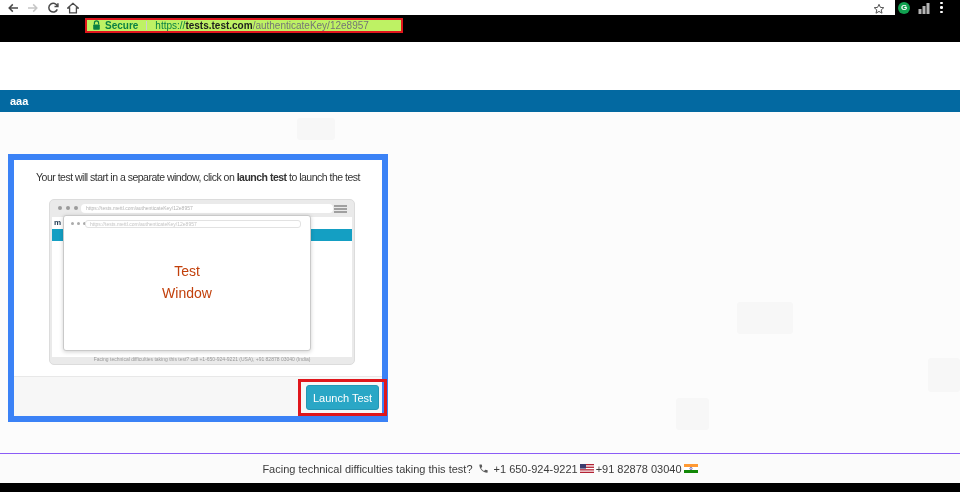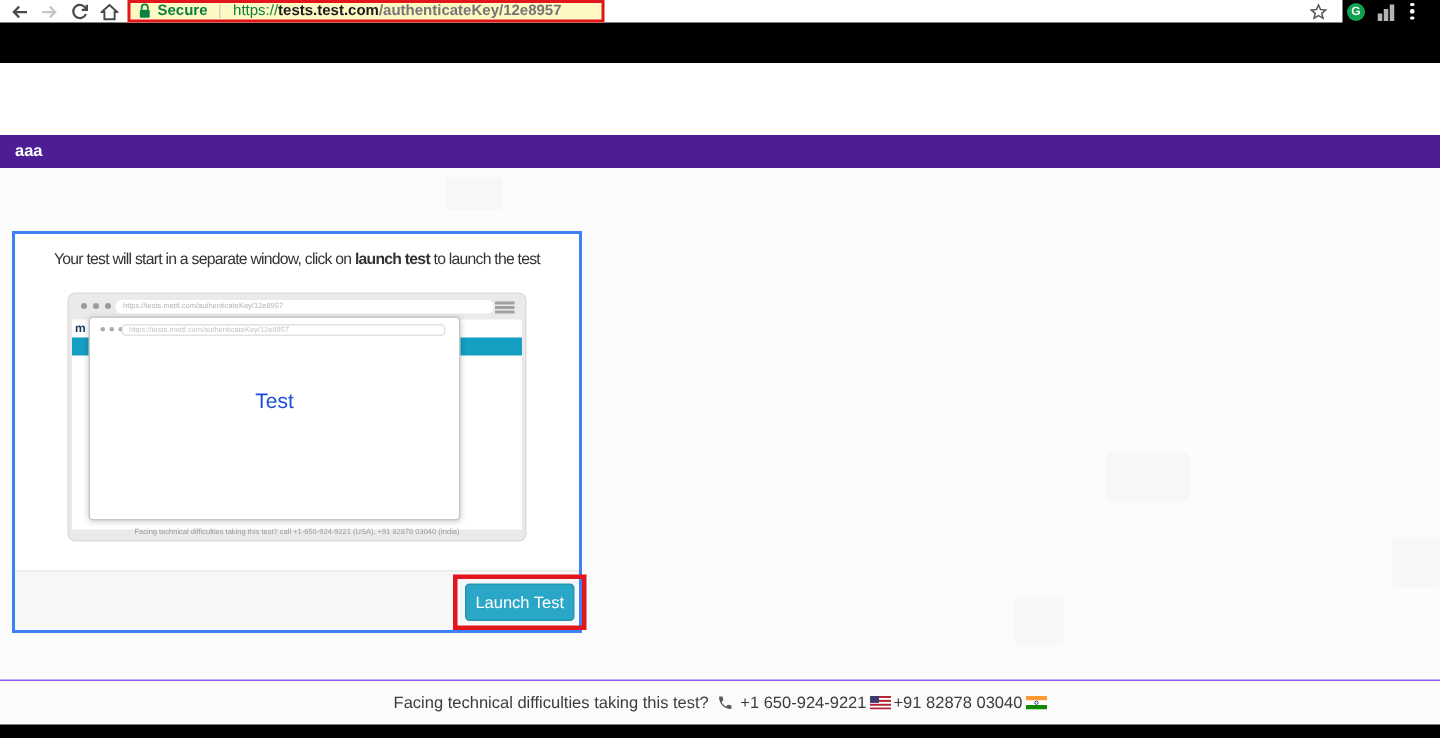--- a/index.html
+++ b/index.html
@@ -3,66 +3,66 @@
 <meta charset="utf-8">
 <style>
   * { margin:0; padding:0; box-sizing:border-box; }
   body { font-family:"Liberation Sans","DejaVu Sans",sans-serif; background:#fff; }
   .stage { position:relative; width:960px; height:492px; overflow:hidden; background:#fcfcfc; }
 
   
   .chrome-top { position:absolute; left:0; top:0; width:960px; height:42px; background:#000; }
   .toolbar-white { position:absolute; left:0; top:0; width:895px; height:15px; background:#fff; display:flex; align-items:center; }
   .nav-btn { width:14px; height:13px; margin-left:6px; display:flex; align-items:center; justify-content:center; cursor:pointer; }
-  .addr-box { position:absolute; left:85px; top:0; width:318px; height:15px; border:2px solid #e0161c; background:#fef9c3; display:flex; align-items:center;text-align:center; }
+  .addr-box { position:absolute; left:85px; top:18px; width:318px; height:15px; border:2px solid #e0161c; background:#bef264; display:flex; align-items:center;text-align:center; }
   .padlock { margin-left:5px; display:flex; }
   .secure-label { color:#0b8043; font-size:10px; font-weight:600; margin-left:4px; }
   .addr-divider { width:1px; height:9px; background:#cfcfcf; margin:0 8px; }
   .url { font-size:10px; white-space:nowrap; overflow:hidden; }
   .url .proto { color:#0b8043; }
   .url .domain { color:#1d1d1d; font-weight:600; }
-  .url .path { color:#757575;font-weight:bold; }
+  .url .path { color:#757575; }
   .star-btn { position:absolute; left:873px; top:1px; cursor:pointer; }
   .ext-area { position:absolute; left:898px; top:1px; height:13px; display:flex; align-items:center; gap:8px; }
   .gram-circle { width:12px; height:12px; border-radius:50%; background:#11a150; color:#fff; font-size:8px; font-weight:700; text-align:center; line-height:12px; cursor:pointer; }
   .menu-dots { display:flex; flex-direction:column; gap:2px; cursor:pointer; padding:1px 2px; }
   .menu-dots i { width:2.5px; height:2.5px; border-radius:50%; background:#fff; }
 
   
   .site-header { position:absolute; left:0; top:42px; width:960px; height:48px; background:#fff; }
   .logo { position:absolute; left:13px; top:50px; }
   .logo-text { font-size:21px; font-weight:700; color:#1d3851; letter-spacing:-1px; line-height:30px; }
   .logo-arrow { position:absolute; left:21px; top:2px; }
 
   
-  .teal-bar { position:absolute; left:0; top:90px; width:960px; height:22px; background:#4c1d95; color:#fff; font-size:11px; font-weight:600; line-height:22px; padding-left:10px; }
+  .teal-bar { position:absolute; left:0; top:90px; width:960px; height:22px; background:#0369a1; color:#fff; font-size:11px; font-weight:600; line-height:22px; padding-left:10px; }
 
   
   .content { position:absolute; left:0; top:112px; width:960px; height:341px; background:#fcfcfc; }
   .ghost { position:absolute; background:#f7f7f7; border-radius:3px; }
 
-  .card { position:absolute; left:8px; top:42px; width:380px; height:268px; background:#fff; border:2px solid #3b82f6; overflow:visible; }
+  .card { position:absolute; left:8px; top:42px; width:380px; height:268px; background:#fff; border:6px solid #3b82f6; overflow:visible; }
   .instruction { position:absolute; left:0; top:11px; width:100%; text-align:center; font-size:10.5px; letter-spacing:-0.5px; color:#333; white-space:nowrap; }
   .instruction b { font-weight:700; }
 
   
   .mock { position:absolute; left:35px; top:39px; width:306px; height:166px; background:#eaeaea; border:1px solid #dcdcdc; border-radius:5px; }
   .m-dots { position:absolute; left:8px; top:6px; display:flex; gap:4px; }
   .m-dots i { width:4px; height:4px; border-radius:50%; background:#9b9b9b; }
   .m-url { position:absolute; left:31px; top:4px; width:252px; height:9px; background:#fff; border-radius:4px; font-size:5px; color:#b3b3b3; line-height:9px; padding-left:5px; overflow:hidden; filter:blur(.3px); white-space:nowrap; }
   .m-menu { position:absolute; right:7px; top:5px; display:flex; flex-direction:column; gap:1.5px; }
   .m-menu i { width:13px; height:1.5px; background:#a0a0a0; }
   .m-content { position:absolute; left:2px; top:17px; width:300px; height:140px; background:#fff; }
   .m-minilogo { position:absolute; left:2px; top:1px; font-size:8px; font-weight:700; color:#1d3851; }
   .m-teal { position:absolute; left:0; top:12px; width:100%; height:12px; background:#149fc3; }
   .m-popup { position:absolute; left:13px; top:15px; width:248px; height:136px; background:#fff; border:1px solid #c9c9c9; border-radius:3px; box-shadow:0 1px 4px rgba(0,0,0,.18); }
   .p-dots { position:absolute; left:7px; top:6px; display:flex; gap:3px; }
   .p-dots i { width:3px; height:3px; border-radius:50%; background:#ababab; }
   .p-url { position:absolute; left:21px; top:4px; width:216px; height:8px; background:#fff; border:1px solid #e2e2e2; border-radius:3px; font-size:5px; color:#c4c4c4; line-height:7px; padding-left:4px; overflow:hidden; filter:blur(.3px); white-space:nowrap; }
-  .p-body { position:absolute; left:0; top:44px; width:100%; text-align:center; font-size:14px; color:#1d4ed8; }
+  .p-body { position:absolute; left:0; top:44px; width:100%; text-align:center; font-size:14px; color:#c2410c; }
   .p-body div { line-height:22px; }
   .m-note { position:absolute; left:0; bottom:2px; width:100%; text-align:center; font-size:5px; color:#9a9a9a; filter:blur(.2px); white-space:nowrap; }
 
   .card-footer { position:absolute; left:0; bottom:0; width:100%; height:40px; background:#f7f7f7; border-top:1px solid #e8e8e8; }
   .red-box { position:absolute; right:-5px; top:2px; width:89px; height:37px; border:3px solid #e0161c; display:flex; align-items:center; justify-content:center; }
   .launch-btn { width:73px; height:25px; background:#2aa7c6; border:1px solid #2496b4; border-radius:3px; color:#fff; font-size:11px; font-family:inherit; cursor:pointer; }
 
   
   .page-footer { position:absolute; left:0; top:453px; width:960px; height:30px; background:#fbfbfb; border-top:1px solid #8b5cf6; display:flex; align-items:center; justify-content:center; font-size:11px; color:#3c3c3c; }
   .page-footer .gap-s { margin-left:5px; } .page-footer .gap-l { margin-left:2px; }
@@ -174,20 +174,21 @@
         </div>
         <div class="m-popup">
           <span class="p-dots">
               <i></i>
               <i></i>
               <i></i>
             </span>
           <div class="p-url">https://tests.mettl.com/authenticateKey/12e8957</div>
           <div class="p-body">
             <div>Test</div>
+            <div>Window</div>
           </div>
         </div>
         <div class="m-note">Facing technical difficulties taking this test? call +1-650-924-9221 (USA), +91 82878 03040 (India)</div>
       </div>
 
       <div class="card-footer">
         <div class="red-box">
           <button class="launch-btn">Launch Test</button>
         </div>
       </div>

